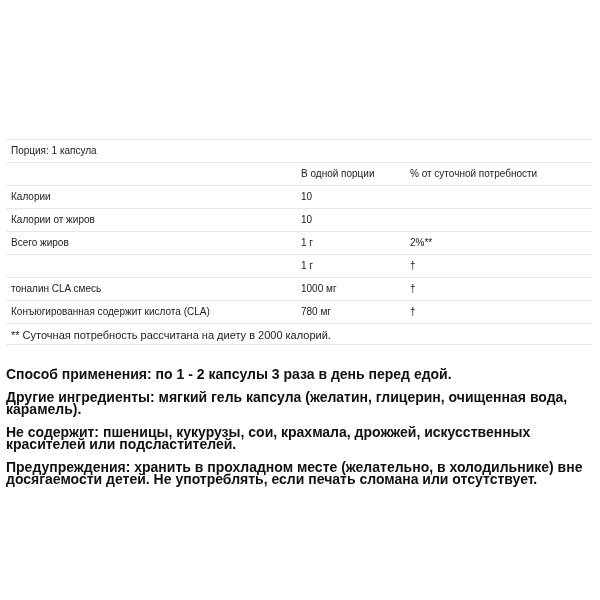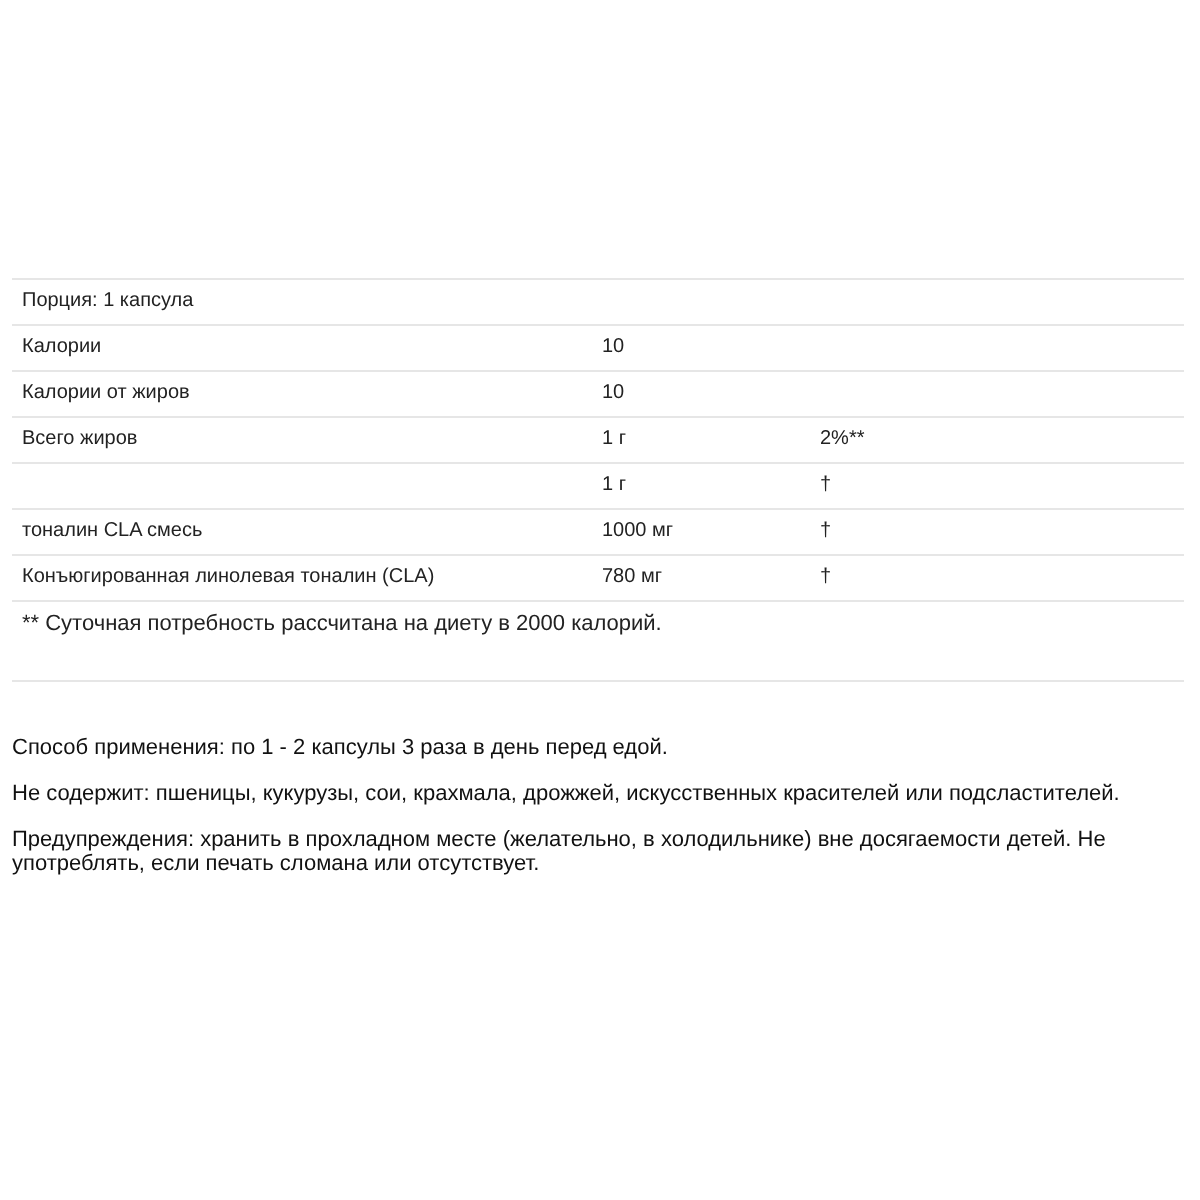--- a/index.html
+++ b/index.html
@@ -3,30 +3,34 @@
 <meta charset="utf-8">
 <style>
   html, body { margin: 0; padding: 0; background: #ffffff; }
   body { width: 600px; height: 600px; position: relative; overflow: hidden;
          font-family: "Liberation Sans", sans-serif; color: #222; }
   .table { position: absolute; left: 6px; top: 139px; width: 586px; }
   .row { position: relative; height: 22px; border-top: 1px solid #e6e6e6; font-size: 10px; line-height: 22px; }
   .row .c1 { position: absolute; left: 5px; }
   .row .c2 { position: absolute; left: 295px; }
   .row .c3 { position: absolute; left: 404px; }
-  .notes { border-top: 1px solid #e6e6e6; border-bottom: 1px solid #e6e6e6; padding: 4px 5px 21px 5px; font-size: 11px; line-height: 14px; }
-  .info { position: absolute; left: 6px; top: 368px; width: 586px; font-size: 11px; font-weight: normal; color: #111; }
+  .notes { border-top: 1px solid #e6e6e6; border-bottom: 1px solid #e6e6e6; padding: 4px 5px 2px 5px; font-size: 11px; line-height: 14px; }
+  .info { position: absolute; left: 6px; top: 368px; width: 586px; font-size: 14px; font-weight: bold; color: #111; }
   .info p { margin: 0 0 11px 0; line-height: 12px; }
 </style>
 </head>
 <body>
 
 <div class="table">
   <div class="row">
     <span class="c1">Порция: 1 капсула</span>
+  </div>
+  <div class="row">
+    <span class="c2">В одной порции</span>
+    <span class="c3">% от суточной потребности</span>
   </div>
   <div class="row">
     <span class="c1">Калории</span>
     <span class="c2">10</span>
     <span class="c3"></span>
   </div>
   <div class="row">
     <span class="c1">Калории от жиров</span>
     <span class="c2">10</span>
     <span class="c3"></span>
@@ -39,26 +43,27 @@
   <div class="row">
     <span class="c2">1 г</span>
     <span class="c3">†</span>
   </div>
   <div class="row">
     <span class="c1">тоналин CLA смесь</span>
     <span class="c2">1000 мг</span>
     <span class="c3">†</span>
   </div>
   <div class="row">
-    <span class="c1">Конъюгированная линолевая тоналин (CLA)</span>
+    <span class="c1">Конъюгированная содержит кислота (CLA)</span>
     <span class="c2">780 мг</span>
     <span class="c3">†</span>
   </div>
   <div class="notes">
     <div>** Суточная потребность рассчитана на диету в 2000 калорий.</div>
   </div>
 </div>
 
 <div class="info">
   <p>Способ применения: по 1 - 2 капсулы 3 раза в день перед едой.</p>
+  <p>Другие ингредиенты: мягкий гель капсула (желатин, глицерин, очищенная вода, карамель).</p>
   <p>Не содержит: пшеницы, кукурузы, сои, крахмала, дрожжей, искусственных красителей или подсластителей.</p>
   <p>Предупреждения: хранить в прохладном месте (желательно, в холодильнике) вне досягаемости детей. Не употреблять, если печать сломана или отсутствует.</p>
 </div>
 
 </body></html>

